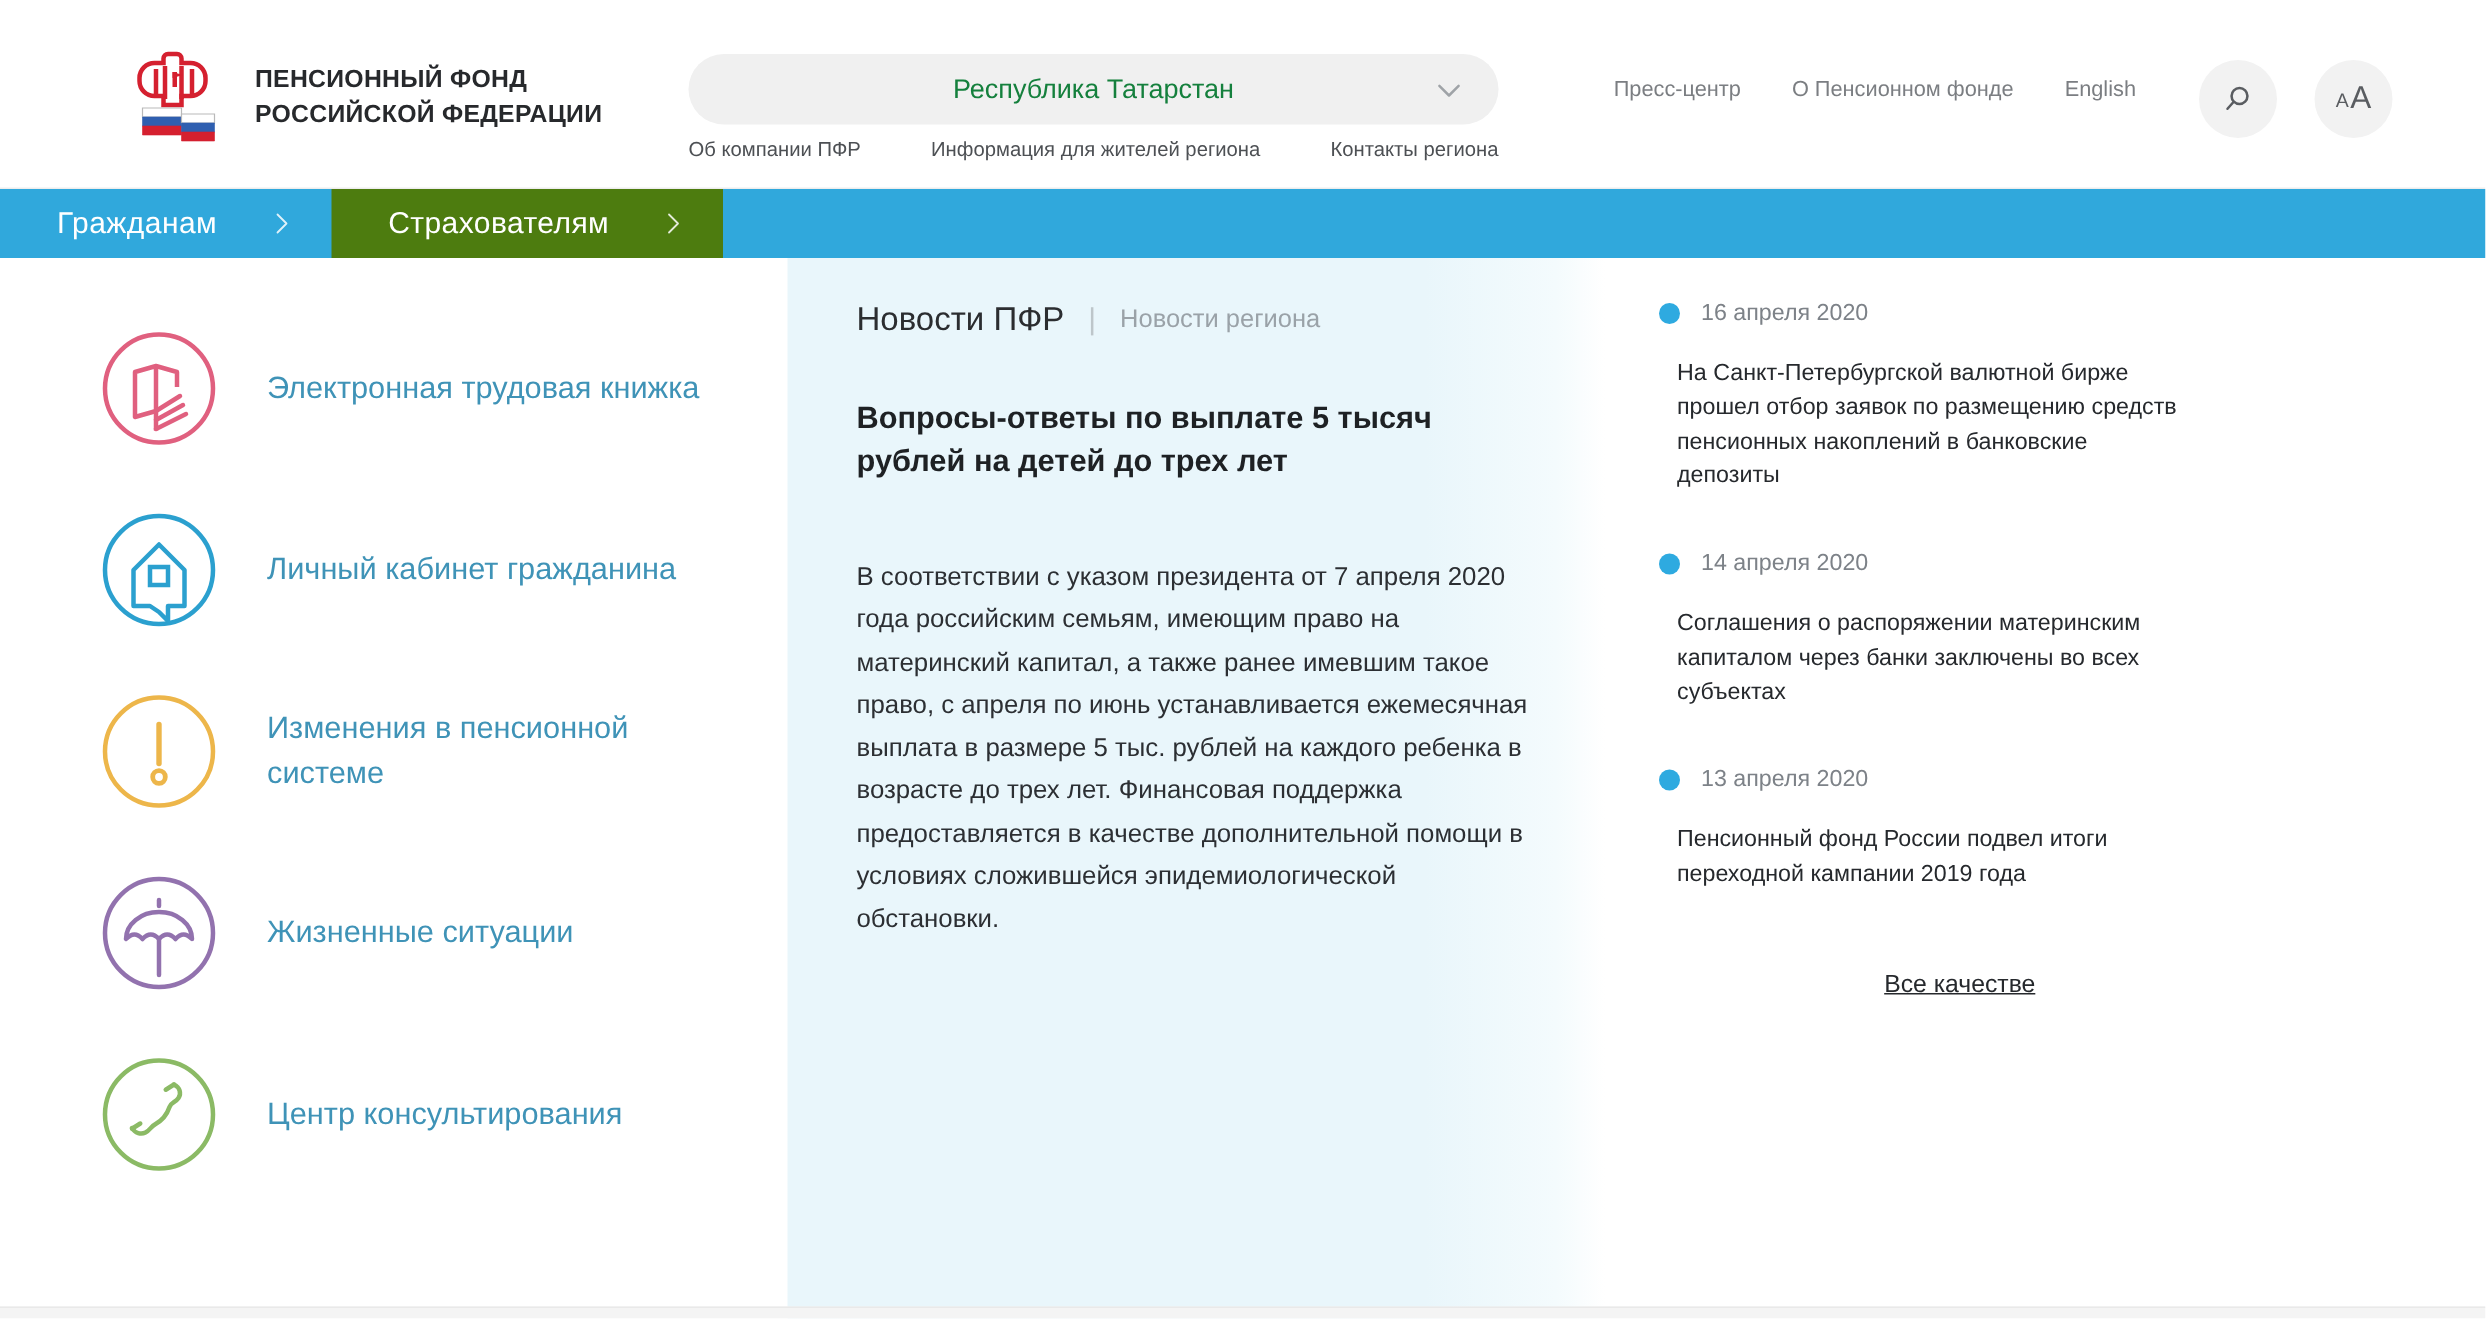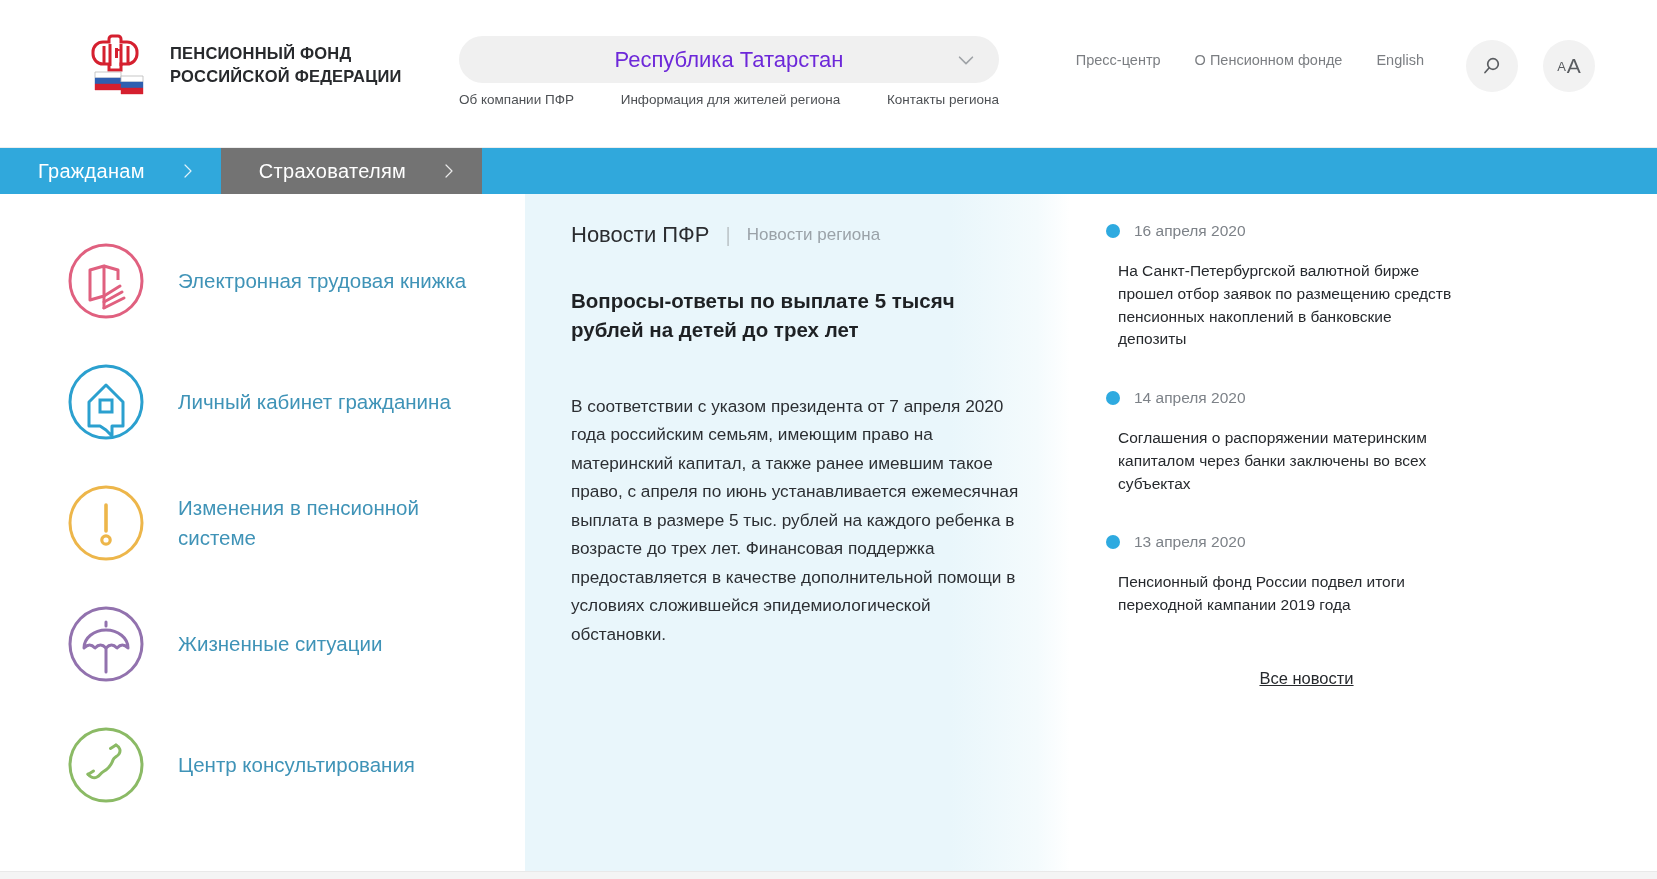--- a/index.html
+++ b/index.html
@@ -13,21 +13,21 @@
   .page {
     position: relative;
     width: 1657px;
     height: 879px;
     background: #ffffff;
   }
 
   
   .header {
     position: relative;
-    height: 148px;
+    height: 126px;
     background: #ffffff;
     border-bottom: 1px solid #ededed;
   }
   .logo-wrap {
     position: absolute;
     left: 82px;
     top: 32px;
     display: flex;
     align-items: center;
     gap: 14px;
@@ -49,22 +49,22 @@
     width: 540px;
     height: 47px;
     background: #f0f0f0;
     border-radius: 24px;
     display: flex;
     align-items: center;
     justify-content: center;
     cursor: pointer;
   }
   .region-select .region-name {
-    font-size: 22px;
-    color: #6d28d9;
+    font-size: 18px;
+    color: #15803d;
   }
   .region-select .chev {
     position: absolute;
     right: 22px;
     top: 50%;
     transform: translateY(-50%);
     width: 22px; height: 22px;
   }
 
   .region-subnav {
@@ -130,21 +130,21 @@
     display: flex;
     align-items: center;
     gap: 34px;
     padding: 0 24px 0 38px;
     color: #ffffff;
     font-size: 20px;
     letter-spacing: 0.3px;
     cursor: pointer;
     background: transparent;
   }
-  .bluebar .tab.alt { background: #737373; }
+  .bluebar .tab.alt { background: #4d7c0f; }
   .bluebar .tab .arrow { opacity: .85; }
 
   
   .content {
     position: relative;
     height: 707px;
     background: #ffffff;
     display: flex;
   }
 
@@ -432,19 +432,19 @@
 
       <div class="news-item">
         <div class="news-date-row">
           <span class="dot"></span>
           <span class="news-date">13 апреля 2020</span>
         </div>
         <div class="news-title">Пенсионный фонд России подвел итоги переходной кампании 2019 года</div>
       </div>
 
       <div class="all-news-wrap">
-        <a class="all-news">Все новости</a>
+        <a class="all-news">Все качестве</a>
       </div>
     </div>
   </div>
 
   <div class="footer-strip"></div>
 </div>
 
 </body></html>

